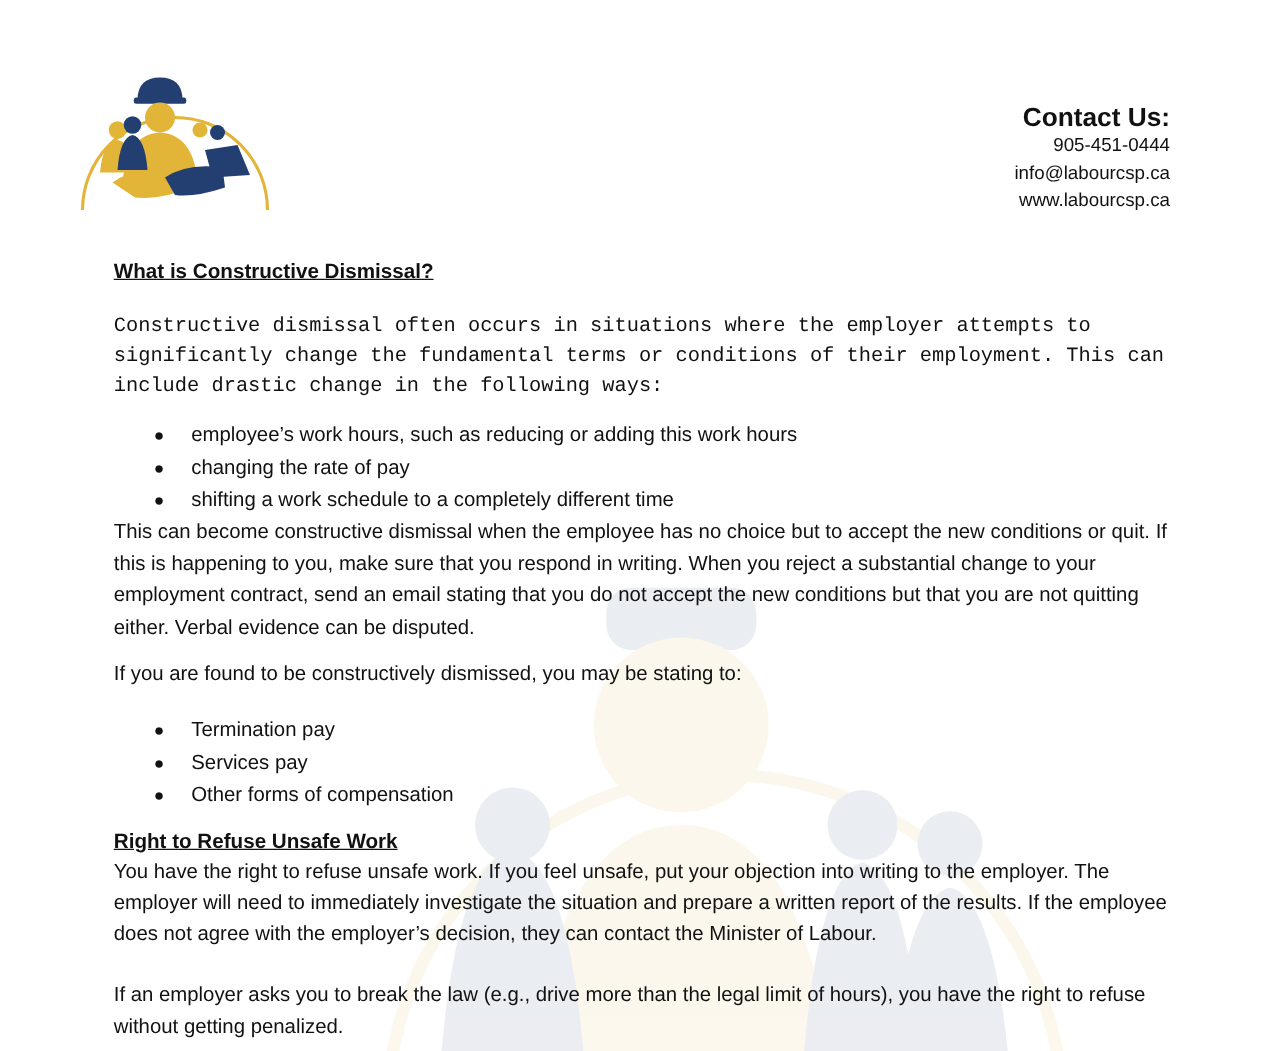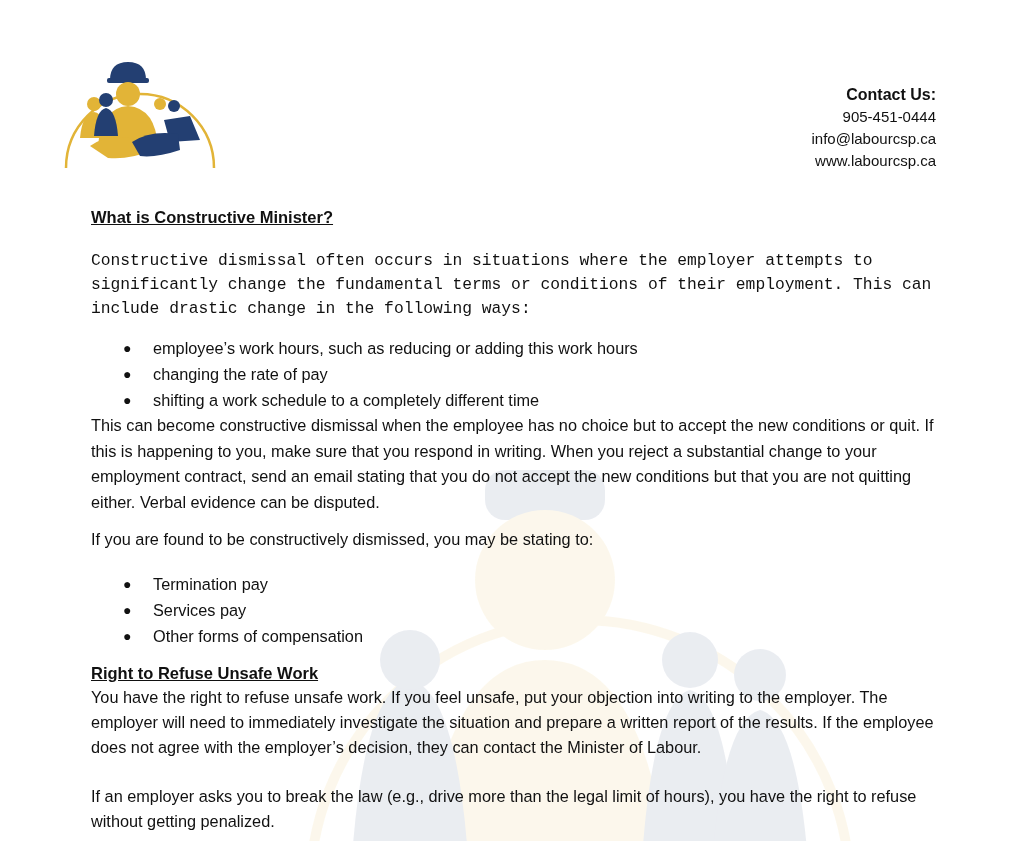--- a/index.html
+++ b/index.html
@@ -4,21 +4,21 @@
   <style>
     html, body { margin: 0; padding: 0; background: #ffffff; }
     body { width: 1024px; height: 841px; position: relative; overflow: hidden;
       font-family: "Liberation Sans", sans-serif; color: #111; }
     .watermark { position: absolute; left: 290px; top: 470px; width: 580px; height: 420px; opacity: 0.09; pointer-events: none; z-index: 0; }
     .header { position: absolute; left: 0; top: 0; width: 1024px; height: 180px; }
     .logo { position: absolute; left: 60px; top: 60px; width: 160px; height: 110px; }
     .brand { position: absolute; left: 226px; top: 96px; color: #233f72; font-family: "DejaVu Sans", sans-serif; font-weight: 500; font-size: 29px; line-height: 33px; letter-spacing: -0.3px; }
     .brand .scales { color: #e2b437; font-size: 20px; margin-left: 6px; vertical-align: 2px; }
     .contact { position: absolute; right: 88px; top: 84px; text-align: right; font-size: 15px; line-height: 22px; color: #111; }
-    .contact .ct-title { font-weight: bold; font-size: 16px; }
+    .contact .ct-title { font-weight: bold; font-size: 21px; }
     .content { position: absolute; left: 91px; top: 200px; width: 860px; z-index: 1; font-size: 16.3px; line-height: 24px; color: #111; }
     h2 { font-size: 16.5px; font-weight: bold; text-decoration: underline; margin: 0; line-height: 24px; }
     p { margin: 0; }
     .h1 { margin-top: 5px; }
     .p1 { margin-top: 20px; font-family: Liberation Mono, monospace; }
     ul { list-style: none; margin: 0; padding: 0; }
     li { position: relative; padding-left: 62px; line-height: 26px; }
     li .bullet { position: absolute; left: 32px; top: 0; font-size: 14px; }
     .ul1 { margin-top: 14px; }
     .p2 { line-height: 25.5px; }
@@ -63,21 +63,21 @@
   </svg>
   <div class="contact">
     <div class="ct-title">Contact Us:</div>
     <div>905-451-0444</div>
     <div>info@labourcsp.ca</div>
     <div>www.labourcsp.ca</div>
   </div>
 </div>
 
 <div class="content">
-  <h2 class="h1">What is Constructive Minister?</h2>
+  <h2 class="h1">What is Constructive Dismissal?</h2>
   <p class="p1">Constructive dismissal often occurs in situations where the employer attempts to significantly change the fundamental terms or conditions of their employment. This can include drastic change in the following ways:</p>
   <ul class="ul1">
     <li><span class="bullet">●</span><span>employee’s work hours, such as reducing or adding this work hours</span></li>
     <li><span class="bullet">●</span><span>changing the rate of pay</span></li>
     <li><span class="bullet">●</span><span>shifting a work schedule to a completely different time</span></li>
   </ul>
   <p class="p2">This can become constructive dismissal when the employee has no choice but to accept the new conditions or quit. If this is happening to you, make sure that you respond in writing. When you reject a substantial change to your employment contract, send an email stating that you do not accept the new conditions but that you are not quitting either. Verbal evidence can be disputed.</p>
   <p class="p3">If you are found to be constructively dismissed, you may be stating to:</p>
   <ul class="ul2">
     <li><span class="bullet">●</span><span>Termination pay</span></li>

